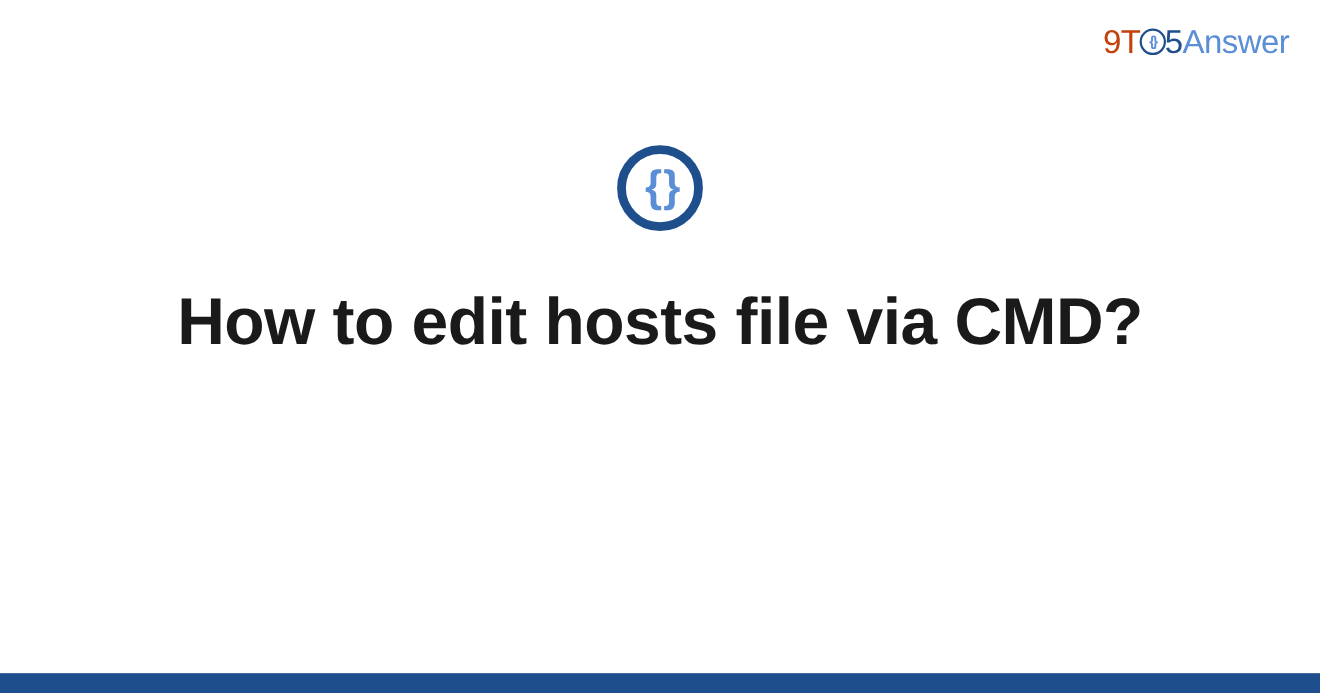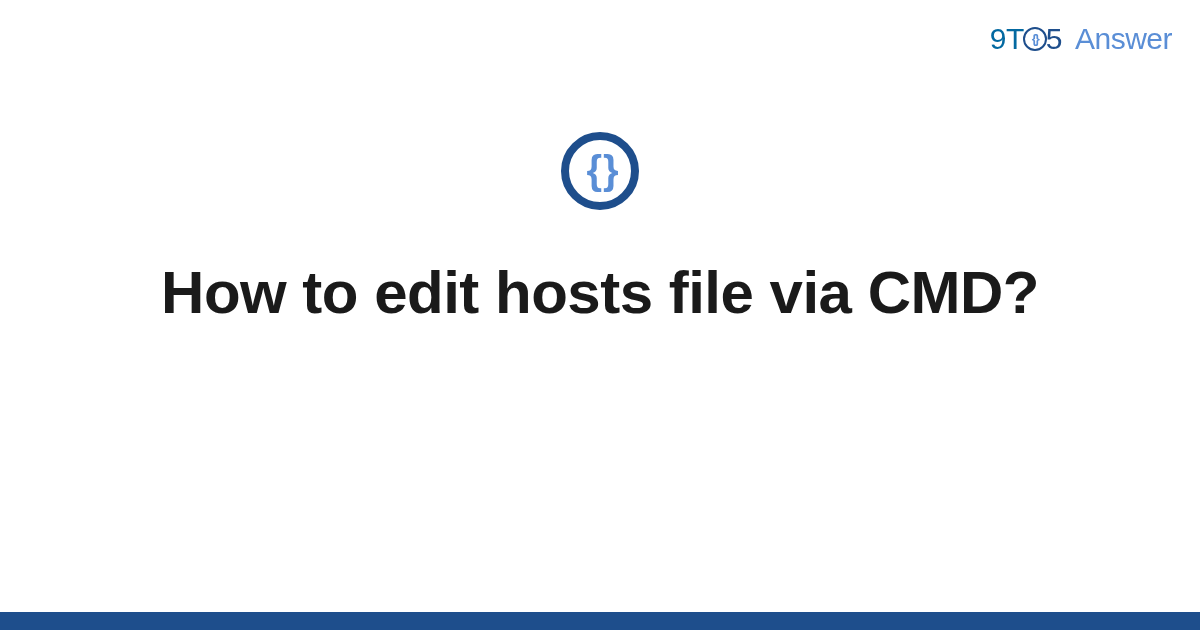--- a/index.html
+++ b/index.html
@@ -17,21 +17,21 @@
     }
     .brand {
       position: absolute;
       top: 22px;
       right: 28px;
       font-size: 30px;
       font-weight: 400;
       letter-spacing: -0.5px;
     }
     .brand .nine-t {
-      color: #0369a1;
+      color: #c2410c;
       font-weight: 500;
     }
     .brand .o-wrap {
       display: inline-block;
       vertical-align: baseline;
       position: relative;
       width: 24px;
       height: 24px;
       margin: 0 -1px;
       transform: translateY(2px);
@@ -52,21 +52,20 @@
       font-weight: 600;
       letter-spacing: -2px;
     }
     .brand .five {
       color: #1e4e8c;
       font-weight: 500;
     }
     .brand .answer {
       color: #5a8ed6;
       font-weight: 400;
-      margin-left: 13px;
     }
     .center-icon {
       position: absolute;
       top: 132px;
       left: 50%;
       transform: translateX(-50%);
       width: 78px;
       height: 78px;
     }
     .center-icon .ring {

